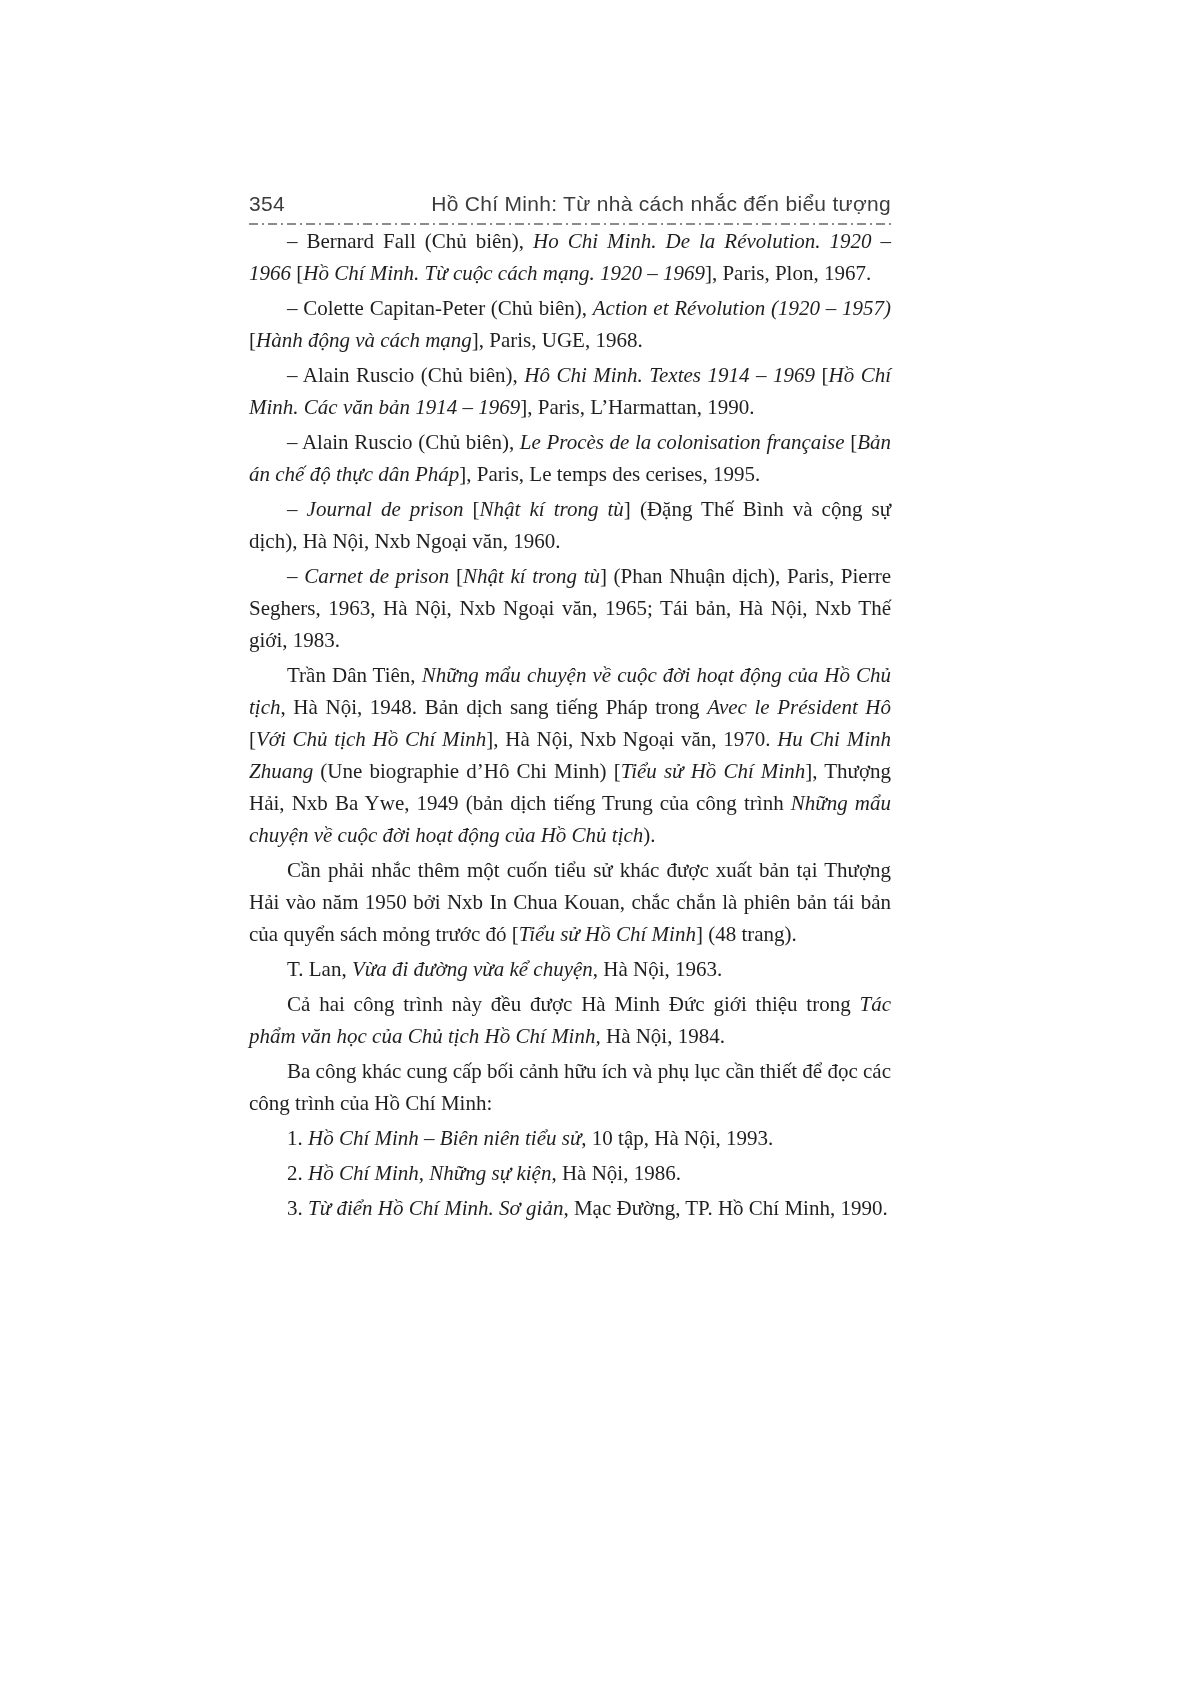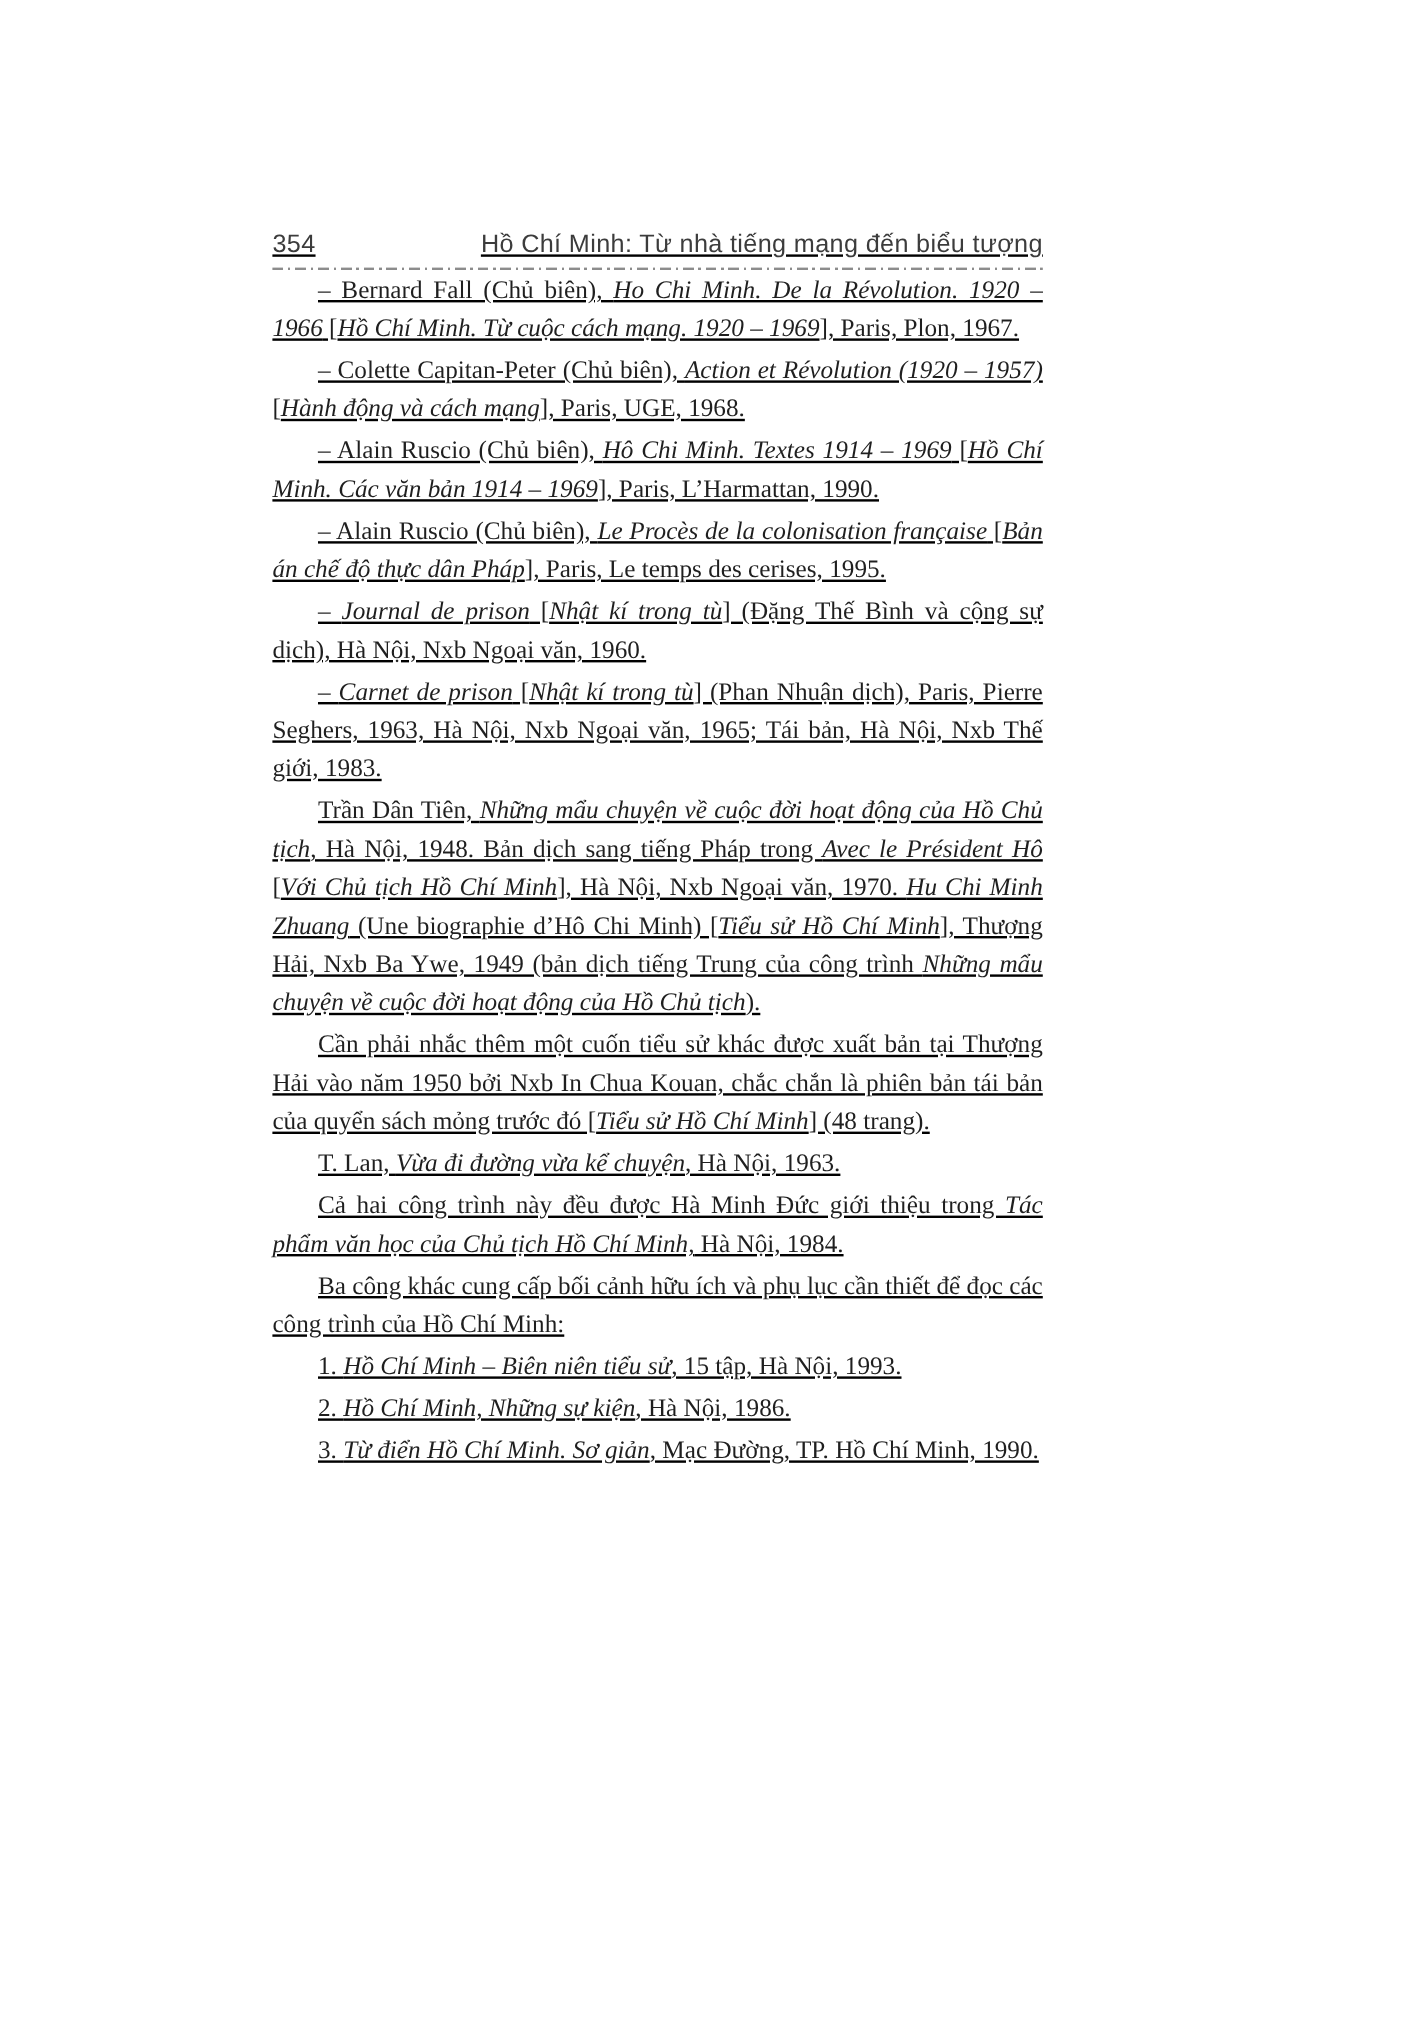--- a/index.html
+++ b/index.html
@@ -10,24 +10,23 @@
   .page {
     position: relative;
     width: 1190px;
     height: 1684px;
     margin: 0 auto;
     background: var(--page-bg, #ffffff);
     overflow: hidden;
   }
   .content {
     position: absolute;
-    left: 227px;
+    left: 249px;
     top: 192px;
     width: 642px;
-    text-decoration: underline;
   }
   .running-head {
     display: flex;
     justify-content: space-between;
     align-items: baseline;
     font-family: "Liberation Sans", "DejaVu Sans", sans-serif;
     font-size: 21px;
     font-weight: 400;
     letter-spacing: 0.3px;
     color: var(--header-color, #3c3c3c);
@@ -63,33 +62,33 @@
     font-style: italic;
   }
 </style>
 </head>
 <body>
 
 <div class="page">
   <div class="content">
     <header class="running-head">
       <span>354</span>
-      <span>Hồ Chí Minh: Từ nhà tiếng mạng đến biểu tượng</span>
+      <span>Hồ Chí Minh: Từ nhà cách nhắc đến biểu tượng</span>
     </header>
     <div class="rule"></div>
     <main class="bodytext" id="body-text">
         <p><span>– Bernard Fall (Chủ biên), </span><span class="i">Ho Chi Minh. De la Révolution. 1920 – 1966</span><span> [</span><span class="i">Hồ Chí Minh. Từ cuộc cách mạng. 1920 – 1969</span><span>], Paris, Plon, 1967.</span></p>
         <p><span>– Colette Capitan-Peter (Chủ biên), </span><span class="i">Action et Révolution (1920 – 1957)</span><span> [</span><span class="i">Hành động và cách mạng</span><span>], Paris, UGE, 1968.</span></p>
         <p><span>– Alain Ruscio (Chủ biên), </span><span class="i">Hô Chi Minh. Textes 1914 – 1969</span><span> [</span><span class="i">Hồ Chí Minh. Các văn bản 1914 – 1969</span><span>], Paris, L’Harmattan, 1990.</span></p>
         <p><span>– Alain Ruscio (Chủ biên), </span><span class="i">Le Procès de la colonisation française</span><span> [</span><span class="i">Bản án chế độ thực dân Pháp</span><span>], Paris, Le temps des cerises, 1995.</span></p>
         <p><span>– </span><span class="i">Journal de prison</span><span> [</span><span class="i">Nhật kí trong tù</span><span>] (Đặng Thế Bình và cộng sự dịch), Hà Nội, Nxb Ngoại văn, 1960.</span></p>
         <p><span>– </span><span class="i">Carnet de prison</span><span> [</span><span class="i">Nhật kí trong tù</span><span>] (Phan Nhuận dịch), Paris, Pierre Seghers, 1963, Hà Nội, Nxb Ngoại văn, 1965; Tái bản, Hà Nội, Nxb Thế giới, 1983.</span></p>
         <p><span>Trần Dân Tiên, </span><span class="i">Những mẩu chuyện về cuộc đời hoạt động của Hồ Chủ tịch</span><span>, Hà Nội, 1948. Bản dịch sang tiếng Pháp trong </span><span class="i">Avec le Président Hô</span><span> [</span><span class="i">Với Chủ tịch Hồ Chí Minh</span><span>], Hà Nội, Nxb Ngoại văn, 1970. </span><span class="i">Hu Chi Minh Zhuang</span><span> (Une biographie d’Hô Chi Minh) [</span><span class="i">Tiểu sử Hồ Chí Minh</span><span>], Thượng Hải, Nxb Ba Ywe, 1949 (bản dịch tiếng Trung của công trình </span><span class="i">Những mẩu chuyện về cuộc đời hoạt động của Hồ Chủ tịch</span><span>).</span></p>
         <p><span>Cần phải nhắc thêm một cuốn tiểu sử khác được xuất bản tại Thượng Hải vào năm 1950 bởi Nxb In Chua Kouan, chắc chắn là phiên bản tái bản của quyển sách mỏng trước đó [</span><span class="i">Tiểu sử Hồ Chí Minh</span><span>] (48 trang).</span></p>
         <p><span>T. Lan, </span><span class="i">Vừa đi đường vừa kể chuyện</span><span>, Hà Nội, 1963.</span></p>
         <p><span>Cả hai công trình này đều được Hà Minh Đức giới thiệu trong </span><span class="i">Tác phẩm văn học của Chủ tịch Hồ Chí Minh,</span><span> Hà Nội, 1984.</span></p>
         <p><span>Ba công khác cung cấp bối cảnh hữu ích và phụ lục cần thiết để đọc các công trình của Hồ Chí Minh:</span></p>
-        <p><span>1. </span><span class="i">Hồ Chí Minh – Biên niên tiểu sử</span><span>, 15 tập, Hà Nội, 1993.</span></p>
+        <p><span>1. </span><span class="i">Hồ Chí Minh – Biên niên tiểu sử</span><span>, 10 tập, Hà Nội, 1993.</span></p>
         <p><span>2. </span><span class="i">Hồ Chí Minh, Những sự kiện</span><span>, Hà Nội, 1986.</span></p>
         <p><span>3. </span><span class="i">Từ điển Hồ Chí Minh. Sơ giản</span><span>, Mạc Đường, TP. Hồ Chí Minh, 1990.</span></p>
       </main>
   </div>
 </div>
 
 </body></html>

